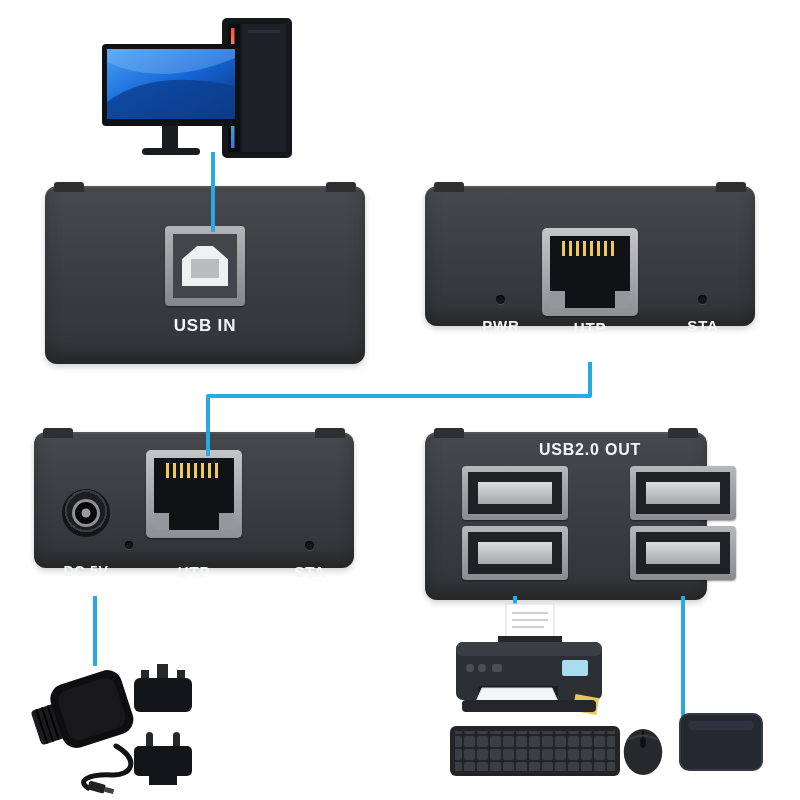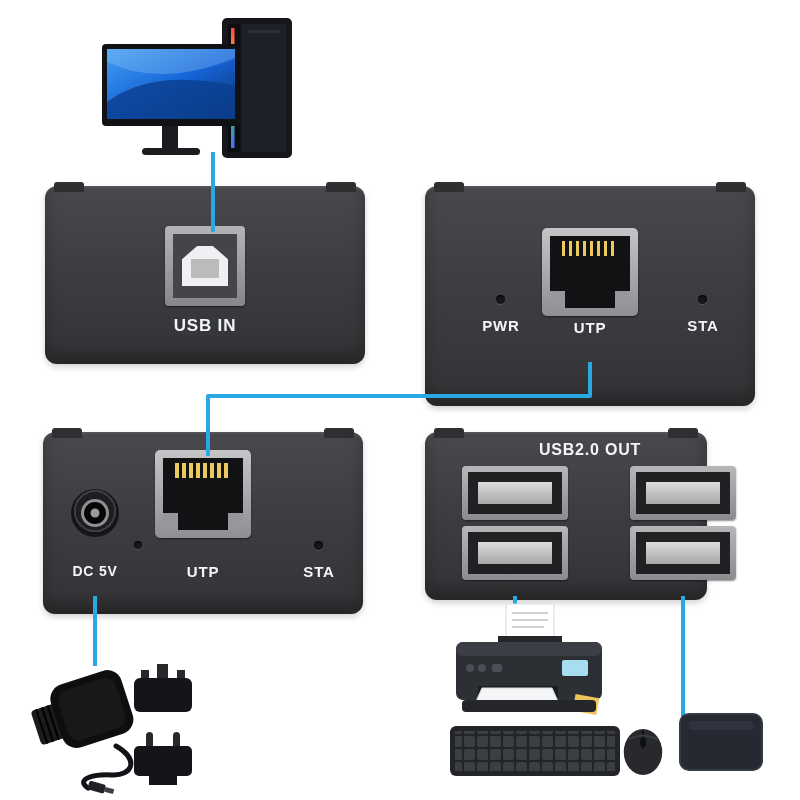--- a/index.html
+++ b/index.html
@@ -6,22 +6,22 @@
   html,body { background:#ffffff; }
   .stage { position:relative; width:800px; height:800px; background:#ffffff; overflow:hidden;
            font-family:"Liberation Sans", sans-serif; }
 
   
   .panel { position:absolute; z-index:1;
     background:linear-gradient(180deg,#47494c 0%, #3c3e41 45%, #313335 100%);
     border-radius:12px;
     box-shadow: inset 0 2px 1px rgba(255,255,255,0.07), inset 0 -10px 16px rgba(0,0,0,0.28), 0 3px 6px rgba(0,0,0,0.18); }
   #panel-usb-in  { left:45px;  top:186px; width:320px; height:178px; }
-  #panel-utp-out { left:425px; top:186px; width:330px; height:220px; }
-  #panel-utp-in  { left:43px;  top:432px; width:320px; height:182px; }
+  #panel-utp-out { left:425px; top:186px; width:330px; height:140px; }
+  #panel-utp-in  { left:34px;  top:432px; width:320px; height:136px; }
   #panel-usb-out { left:425px; top:432px; width:282px; height:168px; }
 
   .ear { position:absolute; top:-4px; width:30px; height:10px; background:#2d2f31; border-radius:3px 3px 0 0; }
   .ear.l { left:9px; } .ear.r { right:9px; }
 
   .panel-label { position:absolute; transform:translateX(-50%); color:#f4f5f6; font-weight:bold;
                  letter-spacing:0.8px; white-space:nowrap; }
 
   .led { position:absolute; border-radius:50%; background:#17181a;
          box-shadow: inset 0 1px 2px #000, 0 1px 1px rgba(255,255,255,0.14); }

